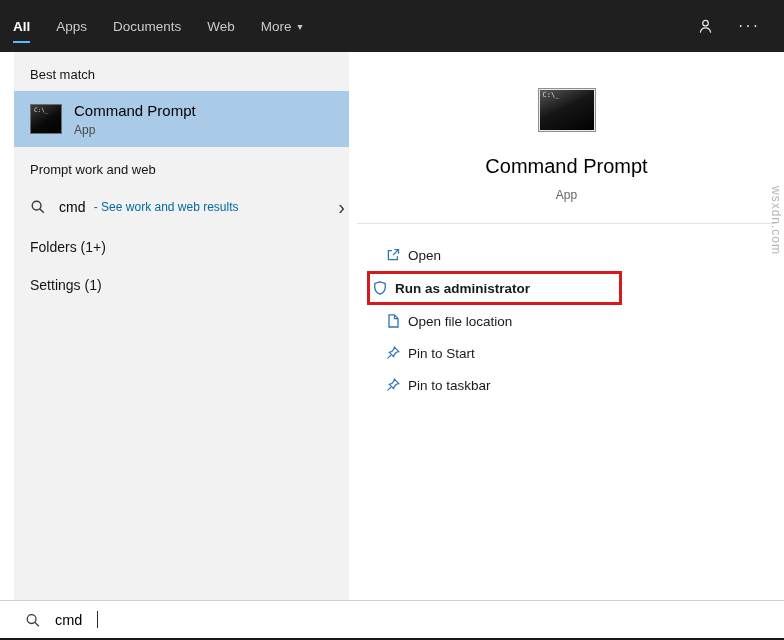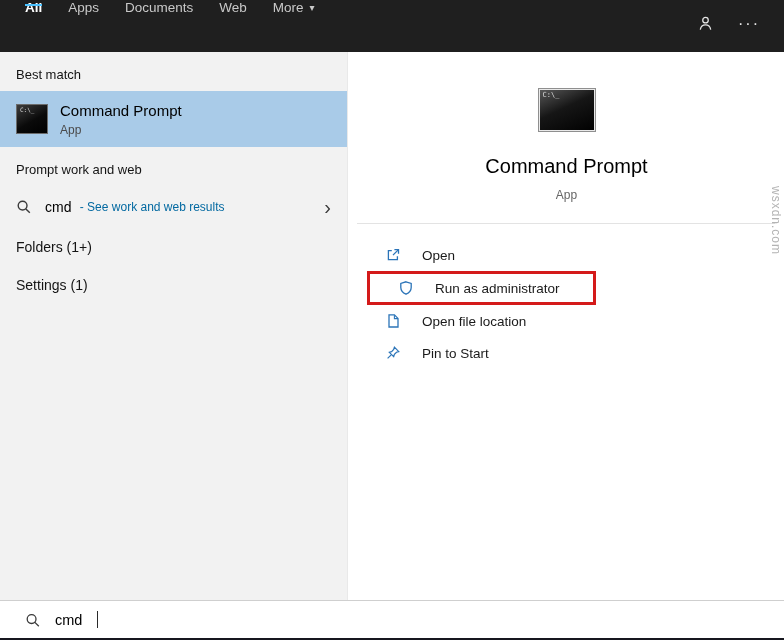--- a/index.html
+++ b/index.html
@@ -10,22 +10,20 @@
     position: relative;
     color: #111;
   }
 
   
   .topbar {
     height: 52px;
     background: #1f1f1f;
     display: flex;
     align-items: stretch;
-    padding-left: 12px;
-    flex-direction: column;
   }
   .tabs { display: flex; align-items: stretch; }
   .tab {
     display: flex;
     align-items: center;
     padding: 0 13px;
     position: relative;
     color: #c9c9c9;
     font-size: 13.5px;
     cursor: pointer;
@@ -52,21 +50,21 @@
     color: #e6e6e6;
     font-size: 16px;
     letter-spacing: 2px;
     cursor: pointer;
     line-height: 1;
   }
 
   
   .left-panel {
     position: absolute;
-    top: 52px; left: 0;
+    top: 52px; left: 14px;
     width: 348px;
     height: 548px;
     background: #f2f2f2;
     border-right: 1px solid #e9e9e9;
   }
   .section-header {
     padding: 15px 16px 9px;
     font-size: 13px;
     color: #141414;
   }
@@ -142,32 +140,33 @@
   .hero-sub { font-size: 12px; color: #666; margin-top: 10px; }
   .divider {
     border-top: 1px solid #e3e3e3;
     margin: 21px 9px 0 8px;
   }
   .actions { list-style: none; margin-top: 15px; }
   .action {
     height: 32px;
     display: flex;
     align-items: center;
-    gap: 21px;
+    gap: 7px;
     padding-left: 36px;
     font-size: 13.5px;
     color: #1a1a1a;
     cursor: pointer;
   }
   .action.highlighted {
     margin-left: 18px;
-    width: 229px;
+    width: 255px;
     height: 34px;
-    padding-left: 28px;
+    padding-left: 2px;
     border: 3px solid #d41a1a;
+    font-weight: bold;
   }
   .a-icon { display: inline-flex; width: 16px; height: 16px; flex: 0 0 auto; }
 
   
   .search-bar {
     position: absolute;
     left: 0; right: 0; bottom: 0;
     height: 40px;
     background: #ffffff;
     border-top: 1px solid #cfcfcf;
@@ -304,20 +303,29 @@
     <li class="action">
       <span class="a-icon">
         <svg width="16" height="16" viewBox="0 0 16 16">
           <path d="M9.4 2.2l4.4 4.4-2.3.7-2.1 2.1-.7 2.3-4.4-4.4 2.3-.7 2.1-2.1z" fill="none" stroke="#2b74b8" stroke-width="1.2"></path>
           <line x1="6.2" y1="9.8" x2="2.6" y2="13.4" stroke="#2b74b8" stroke-width="1.2"></line>
         </svg>
       </span>
       <span class="a-label">Pin to Start</span>
     </li>
 
+    <li class="action">
+      <span class="a-icon">
+        <svg width="16" height="16" viewBox="0 0 16 16">
+          <path d="M9.4 2.2l4.4 4.4-2.3.7-2.1 2.1-.7 2.3-4.4-4.4 2.3-.7 2.1-2.1z" fill="none" stroke="#2b74b8" stroke-width="1.2"></path>
+          <line x1="6.2" y1="9.8" x2="2.6" y2="13.4" stroke="#2b74b8" stroke-width="1.2"></line>
+        </svg>
+      </span>
+      <span class="a-label">Pin to taskbar</span>
+    </li>
   </ul>
 </main>
 
 <div class="watermark">wsxdn.com</div>
 
 <footer class="search-bar">
   <span class="a-icon">
     <svg width="17" height="17" viewBox="0 0 16 16">
       <circle cx="6.6" cy="6.6" r="4.4" fill="none" stroke="#3a3a3a" stroke-width="1.3"></circle>
       <line x1="9.9" y1="9.9" x2="13.8" y2="13.8" stroke="#3a3a3a" stroke-width="1.3"></line>

